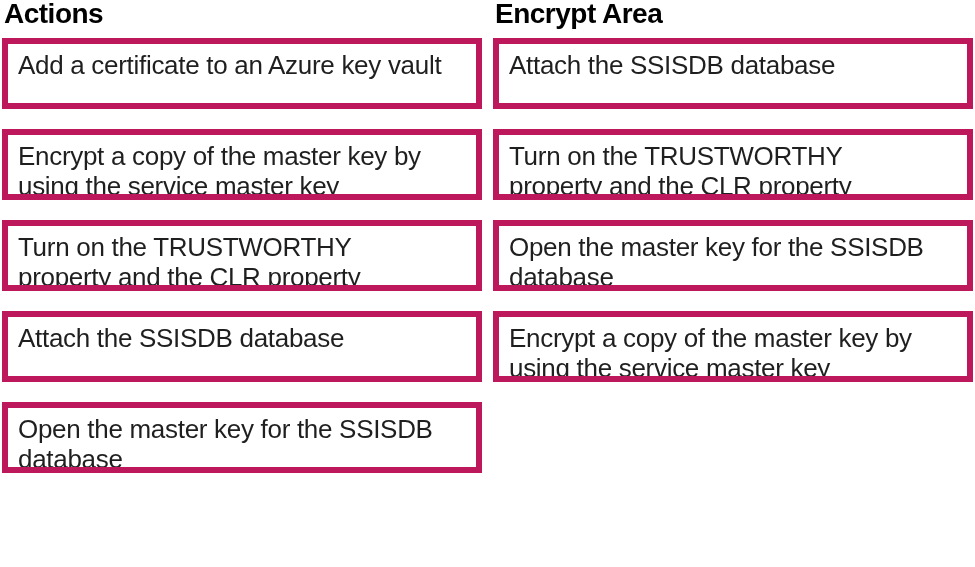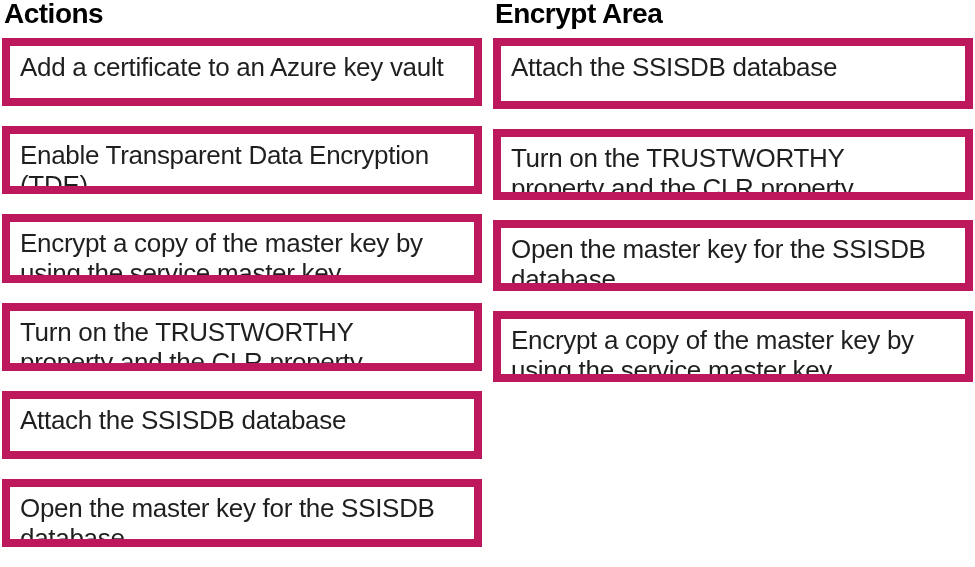--- a/index.html
+++ b/index.html
@@ -28,42 +28,41 @@
     font-weight: bold;
     color: #000000;
     line-height: 28px;
     margin-bottom: 10px;
     margin-left: 2px;
     letter-spacing: -0.5px;
   }
   .card {
     width: 480px;
     height: 71px;
-    border: 8px solid #be185d;
+    border: 6px solid #be185d;
     background: #ffffff;
     margin-bottom: 20px;
     padding: 6px 26px 6px 10px;
     font-size: 26px;
     line-height: 30px;
     color: #1f1f1f;
     letter-spacing: -0.3px;
     overflow: hidden;
     cursor: move;
   }
 </style>
 </head>
 <body>
 
 <div class="board">
 
   <section class="col">
     <div class="col-heading">Actions</div>
 
     <div class="card">Add a certificate to an Azure key vault</div>
-    <div class="card">Enable Transparent Data Encryption (TDE)</div>
     <div class="card">Encrypt a copy of the master key by using the service master key</div>
     <div class="card">Turn on the TRUSTWORTHY property and the CLR property</div>
     <div class="card">Attach the SSISDB database</div>
     <div class="card">Open the master key for the SSISDB database</div>
   </section>
 
   <section class="col">
     <div class="col-heading">Encrypt Area</div>
 
     <div class="card">Attach the SSISDB database</div>

